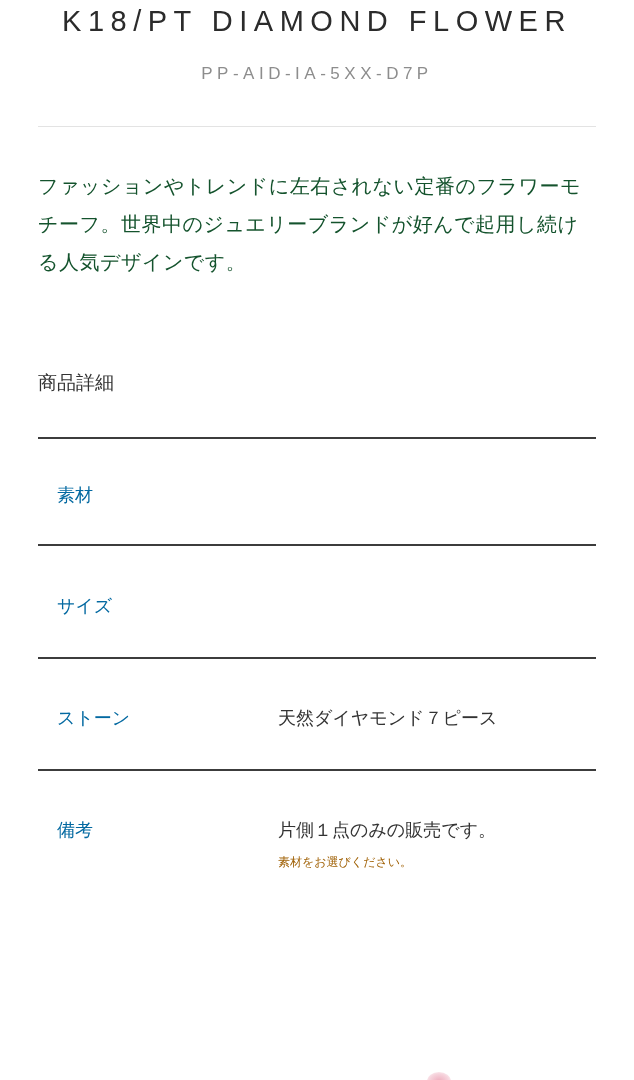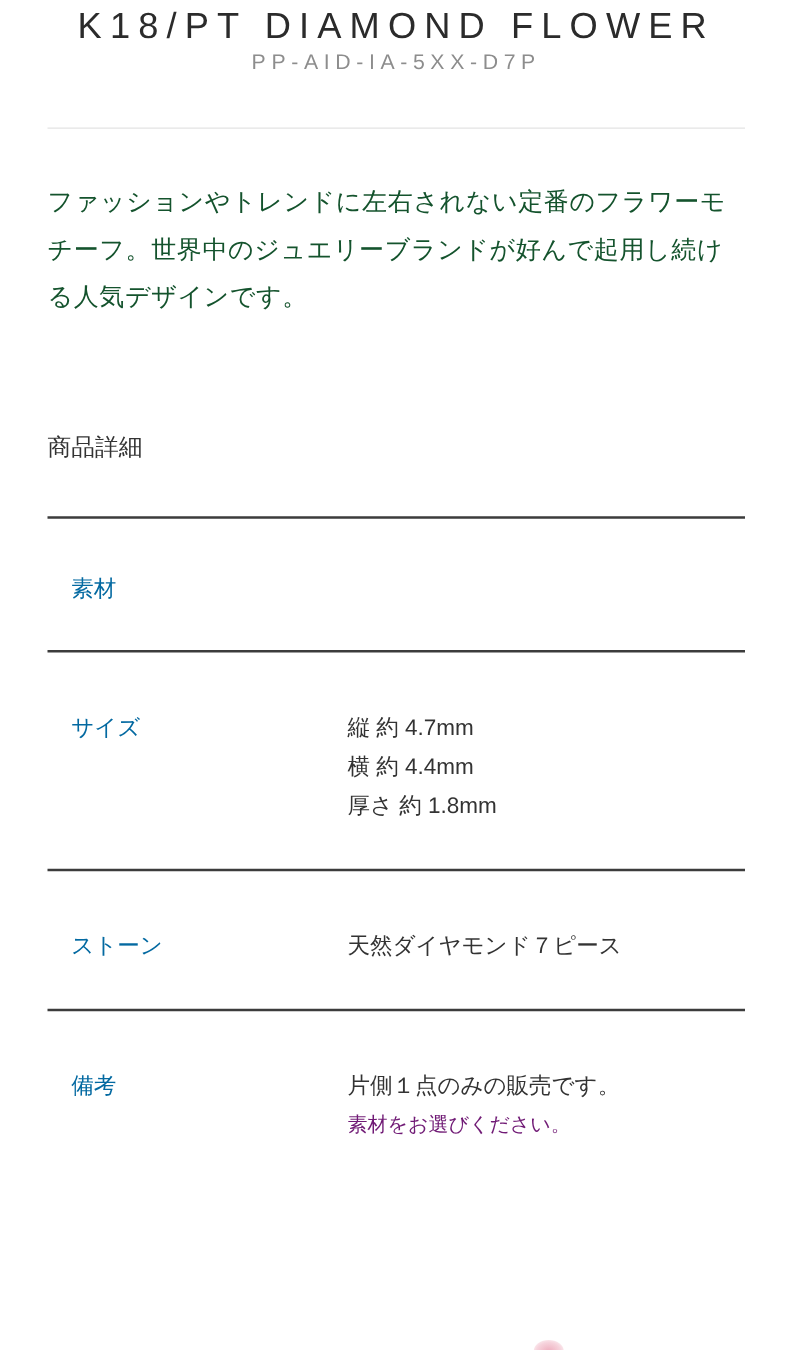--- a/index.html
+++ b/index.html
@@ -25,21 +25,21 @@
   .product-title {
     margin: 0;
     font-size: 29px;
     line-height: 35px;
     font-weight: 400;
     letter-spacing: 6.5px;
     color: #2b2b2b;
     white-space: nowrap;
   }
   .product-code {
-    margin-top: 0;
+    margin-top: 24px;
     font-size: 17px;
     line-height: 22px;
     letter-spacing: 4.5px;
     color: #8d8d8d;
     white-space: nowrap;
   }
   .divider-light {
     border: none;
     border-top: 1px solid #e3e3e3;
     margin: 41px 38px 0 38px;
@@ -88,23 +88,23 @@
   }
   .value-line { line-height: 31px; }
   .sub-divider {
     width: 300px;
     border: none;
     border-top: 2px solid #3f3f3f;
     margin: 6px 0 13px 0;
   }
   .value-hint {
     margin-top: 5px;
-    font-size: 16px;
+    font-size: 12px;
     line-height: 23px;
-    color: #701a75;
+    color: #a16207;
   }
   
   .pink-partial {
     position: absolute;
     left: 427px;
     top: 1072px;
     width: 24px;
     height: 18px;
     border-radius: 50%;
     background: radial-gradient(ellipse at center, #eeaebe 0%, #f6d3dc 55%, #ffffff 95%);
@@ -127,25 +127,20 @@
   <h2 class="section-title">商品詳細</h2>
 
   <div class="detail-table">
 
     <div class="detail-row material-row">
       <div class="row-label">素材</div>
     </div>
 
     <div class="detail-row size-row">
       <div class="row-label">サイズ</div>
-      <div class="row-value">
-        <div class="value-line">縦 約 4.7mm</div>
-        <div class="value-line">横 約 4.4mm</div>
-        <div class="value-line">厚さ 約 1.8mm</div>
-      </div>
     </div>
 
     <div class="detail-row">
       <div class="row-label">ストーン</div>
       <div class="row-value">
         <div class="value-line">天然ダイヤモンド７ピース</div>
       </div>
     </div>
 
     <div class="detail-row">

